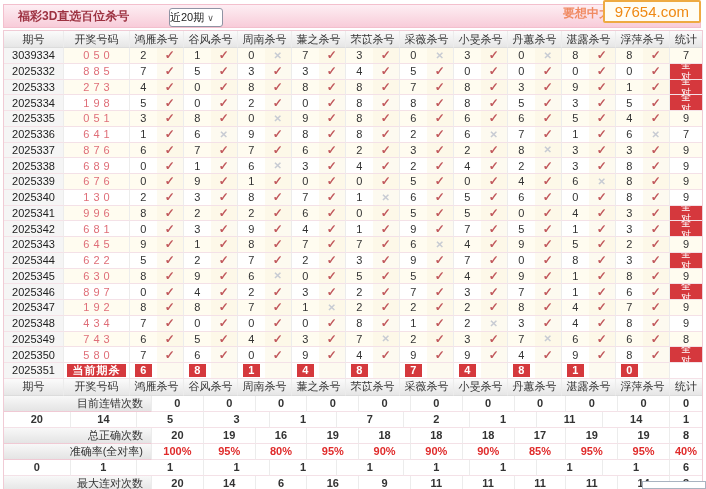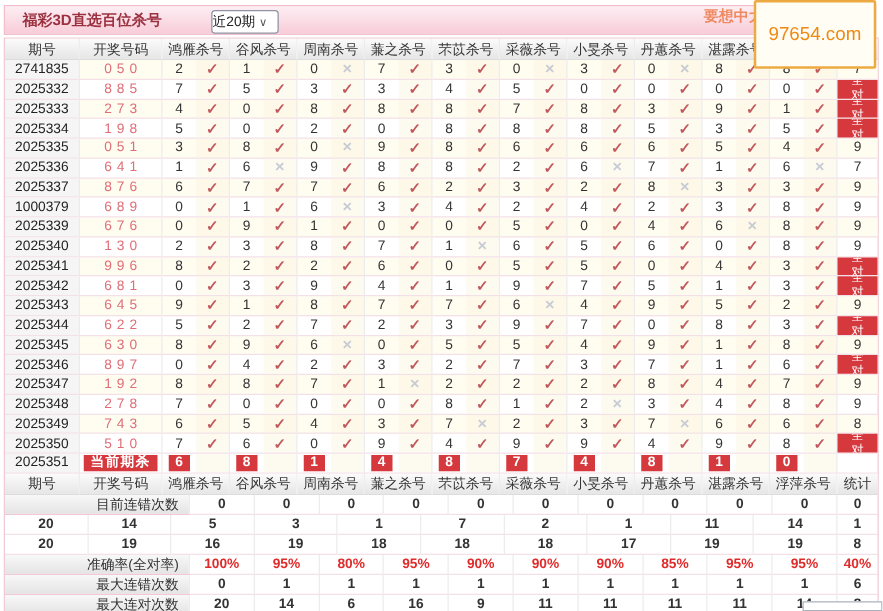--- a/index.html
+++ b/index.html
@@ -8,21 +8,21 @@
   .titlebar{position:absolute;left:3px;top:4px;width:698px;height:24px;
     background:linear-gradient(#fdeef3,#f8ccd9);border:1px solid #f3bfcd;box-sizing:border-box;
     display:flex;align-items:center;z-index:1}
   .title{color:#9c3140;font-weight:bold;font-size:12px;margin-left:14px}
   .select{position:absolute;left:165px;top:3px;width:52px;height:17px;background:#fff;
     border:1px solid #8f93a3;border-radius:3px;font-size:11px;color:#222;
     display:flex;align-items:center;gap:3px;cursor:pointer}
   .caret{font-size:9px;color:#555;line-height:8px}
   .promo{position:absolute;left:563px;top:5px;font-size:12px;font-weight:bold;color:#f08a62;z-index:2}
   .badge{position:absolute;right:5px;top:0;z-index:3;background:#fffdf4;border:2px solid #eeaa42;
-    border-radius:2px;color:#ef8913;font-size:15px;padding:16px 10px;height:19px;line-height:19px}
+    border-radius:2px;color:#ef8913;font-size:15px;padding:0 10px;height:19px;line-height:19px}
   .tbl{position:absolute;left:3px;top:30px;width:700px;box-sizing:border-box;
     border:1px solid #f0cbd5;background:#fff}
   .row{display:flex;box-sizing:border-box}
   .row>div{box-sizing:border-box;display:flex;align-items:center;justify-content:center;
     border-right:1px solid #ececec;border-bottom:1px solid #f4e1e7;font-size:11px;color:#333;overflow:hidden}
   .row>div:last-child{border-right:none}
   .hrow{height:17px}
   .hrow>div{background:linear-gradient(#fbfbfb,#e6e6e6);color:#333;border-bottom:1px solid #dcdcdc}
   .drow{height:15.75px}
   .drow.odd{background:#fffcf0}
@@ -72,21 +72,21 @@
       <div class="c-exp">蒹之杀号</div>
       <div class="c-exp">芣苡杀号</div>
       <div class="c-exp">采薇杀号</div>
       <div class="c-exp">小旻杀号</div>
       <div class="c-exp">丹蕙杀号</div>
       <div class="c-exp">湛露杀号</div>
       <div class="c-exp">浮萍杀号</div>
       <div class="c-stat">统计</div>
     </div>
     <div class="row drow odd">
-      <div class="c-period">2741835</div>
+      <div class="c-period">3039334</div>
       <div class="c-number">
         <div class="num">050</div>
       </div>
       <div class="c-exp split">
         <div class="n">2</div>
         <div class="m">
           <div class="ck">✓</div>
         </div>
       </div>
       <div class="c-exp split">
@@ -547,21 +547,21 @@
       </div>
       <div class="c-exp split">
         <div class="n">3</div>
         <div class="m">
           <div class="ck">✓</div>
         </div>
       </div>
       <div class="c-stat">9</div>
     </div>
     <div class="row drow ">
-      <div class="c-period">1000379</div>
+      <div class="c-period">2025338</div>
       <div class="c-number">
         <div class="num">689</div>
       </div>
       <div class="c-exp split">
         <div class="n">0</div>
         <div class="m">
           <div class="ck">✓</div>
         </div>
       </div>
       <div class="c-exp split">
@@ -1227,21 +1227,21 @@
         <div class="n">7</div>
         <div class="m">
           <div class="ck">✓</div>
         </div>
       </div>
       <div class="c-stat">9</div>
     </div>
     <div class="row drow ">
       <div class="c-period">2025348</div>
       <div class="c-number">
-        <div class="num">278</div>
+        <div class="num">434</div>
       </div>
       <div class="c-exp split">
         <div class="n">7</div>
         <div class="m">
           <div class="ck">✓</div>
         </div>
       </div>
       <div class="c-exp split">
         <div class="n">0</div>
         <div class="m">
@@ -1361,21 +1361,21 @@
         <div class="n">6</div>
         <div class="m">
           <div class="ck">✓</div>
         </div>
       </div>
       <div class="c-stat">8</div>
     </div>
     <div class="row drow ">
       <div class="c-period">2025350</div>
       <div class="c-number">
-        <div class="num">510</div>
+        <div class="num">580</div>
       </div>
       <div class="c-exp split">
         <div class="n">7</div>
         <div class="m">
           <div class="ck">✓</div>
         </div>
       </div>
       <div class="c-exp split">
         <div class="n">6</div>
         <div class="m">
@@ -1537,20 +1537,21 @@
       <div class="c-exp sv">3</div>
       <div class="c-exp sv">1</div>
       <div class="c-exp sv">7</div>
       <div class="c-exp sv">2</div>
       <div class="c-exp sv">1</div>
       <div class="c-exp sv">11</div>
       <div class="c-exp sv">14</div>
       <div class="c-stat sv">1</div>
     </div>
     <div class="row srow">
+      <div class="c-label">总正确次数</div>
       <div class="c-exp sv">20</div>
       <div class="c-exp sv">19</div>
       <div class="c-exp sv">16</div>
       <div class="c-exp sv">19</div>
       <div class="c-exp sv">18</div>
       <div class="c-exp sv">18</div>
       <div class="c-exp sv">18</div>
       <div class="c-exp sv">17</div>
       <div class="c-exp sv">19</div>
       <div class="c-exp sv">19</div>
@@ -1564,21 +1565,20 @@
       <div class="c-exp sv hl">95%</div>
       <div class="c-exp sv hl">90%</div>
       <div class="c-exp sv hl">90%</div>
       <div class="c-exp sv hl">90%</div>
       <div class="c-exp sv hl">85%</div>
       <div class="c-exp sv hl">95%</div>
       <div class="c-exp sv hl">95%</div>
       <div class="c-stat sv hl">40%</div>
     </div>
     <div class="row srow">
-      <div class="c-label">最大连错次数</div>
       <div class="c-exp sv">0</div>
       <div class="c-exp sv">1</div>
       <div class="c-exp sv">1</div>
       <div class="c-exp sv">1</div>
       <div class="c-exp sv">1</div>
       <div class="c-exp sv">1</div>
       <div class="c-exp sv">1</div>
       <div class="c-exp sv">1</div>
       <div class="c-exp sv">1</div>
       <div class="c-exp sv">1</div>

